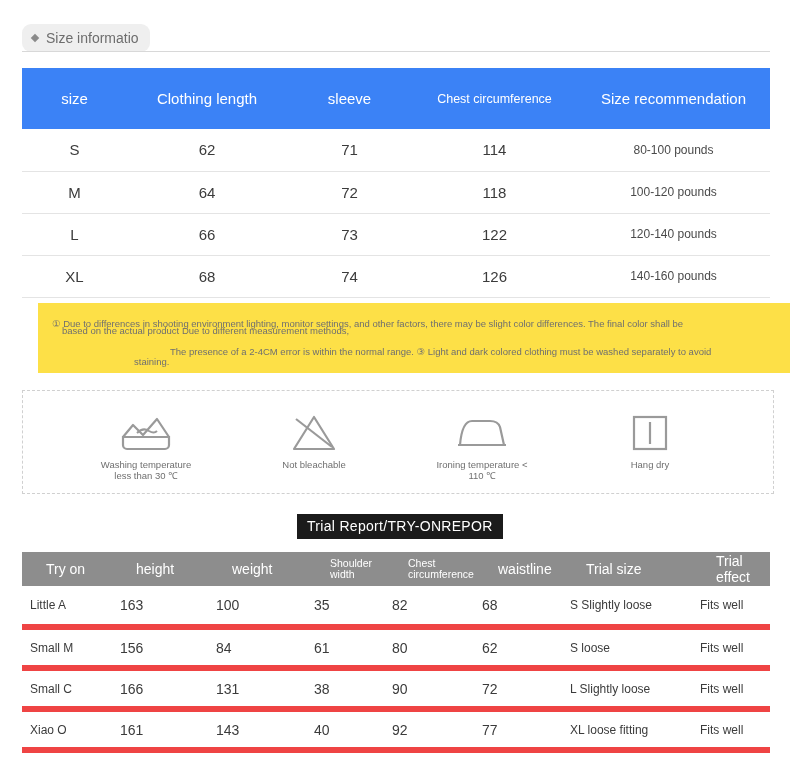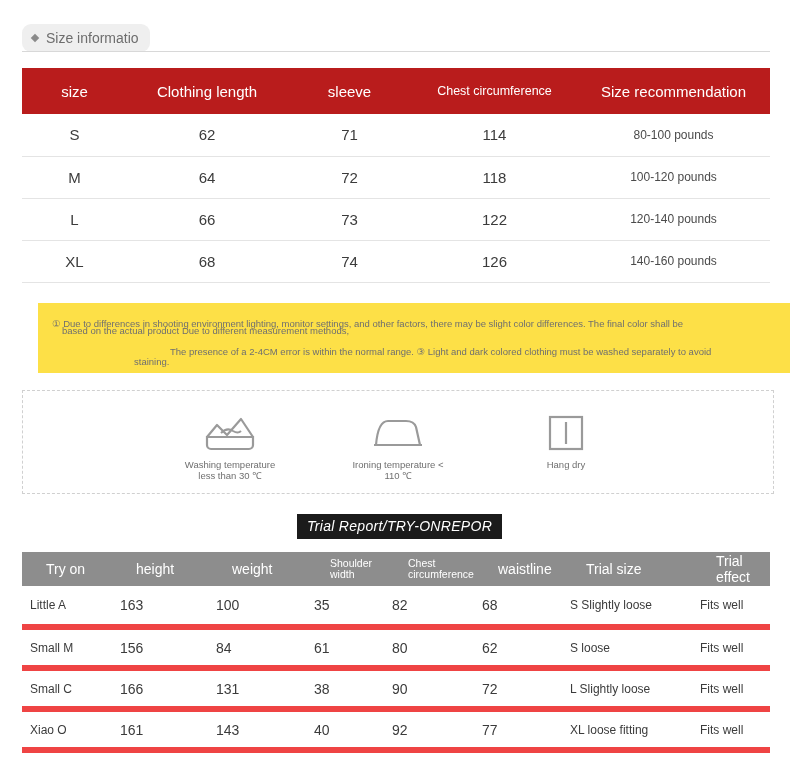--- a/index.html
+++ b/index.html
@@ -53,24 +53,24 @@
   
   .size-table {
     position: absolute;
     left: 22px;
     top: 68px;
     width: 748px;
     border-collapse: collapse;
     table-layout: fixed;
   }
   .size-table th {
-    background: #b91c1c;
+    background: #3b82f6;
     color: #ffffff;
     font-weight: normal;
-    height: 46px;
+    height: 61px;
     font-size: 15px;
     text-align: center;
     vertical-align: middle;
     border: none;
   }
   .size-table th.small { font-size: 12.5px; }
   .size-table td {
     height: 42px;
     text-align: center;
     vertical-align: middle;
@@ -148,21 +148,20 @@
   .trial-title {
     position: absolute;
     left: 297px;
     top: 514px;
     background: #1b1b1b;
     color: #ffffff;
     font-size: 14px;
     padding: 4px 10px 5px 10px;
     letter-spacing: 0.3px;
     white-space: nowrap;
-    font-style: italic;
   }
 
   
   .trial-table {
     position: absolute;
     left: 22px;
     top: 552px;
     width: 748px;
     border-collapse: collapse;
     table-layout: fixed;
@@ -264,20 +263,31 @@
           <path d="M6 26 L16 14 L26 24 L40 8 L52 26" fill="none" stroke="#9a9a9a" stroke-width="2.2" stroke-linejoin="round"></path>
           <path d="M20 22 q6 -6 12 -2 q5 3 8 0" fill="none" stroke="#9a9a9a" stroke-width="2"></path>
         </svg>
       </div>
       <div class="care-label">
         <span>Washing temperature</span>
         <span class="sub">less than 30 ℃</span>
       </div>
     </div>
 
+    <div class="care-item">
+      <div class="care-icon">
+        <svg width="52" height="42" viewBox="0 0 52 42">
+          <path d="M26 6 L46 38 H6 Z" fill="none" stroke="#9a9a9a" stroke-width="2.2" stroke-linejoin="round"></path>
+          <line x1="8" y1="8" x2="44" y2="36" stroke="#9a9a9a" stroke-width="2.2"></line>
+        </svg>
+      </div>
+      <div class="care-label">
+        <span>Not bleachable</span>
+      </div>
+    </div>
 
     <div class="care-item">
       <div class="care-icon">
         <svg width="56" height="42" viewBox="0 0 56 42">
           <path d="M6 34 H50 L46 16 Q44 10 36 10 H18 Q8 10 6 34 Z" fill="none" stroke="#9a9a9a" stroke-width="2.2" stroke-linejoin="round"></path>
           <line x1="4" y1="34" x2="52" y2="34" stroke="#9a9a9a" stroke-width="2.2"></line>
         </svg>
       </div>
       <div class="care-label">
         <span>Ironing temperature &lt;</span>

